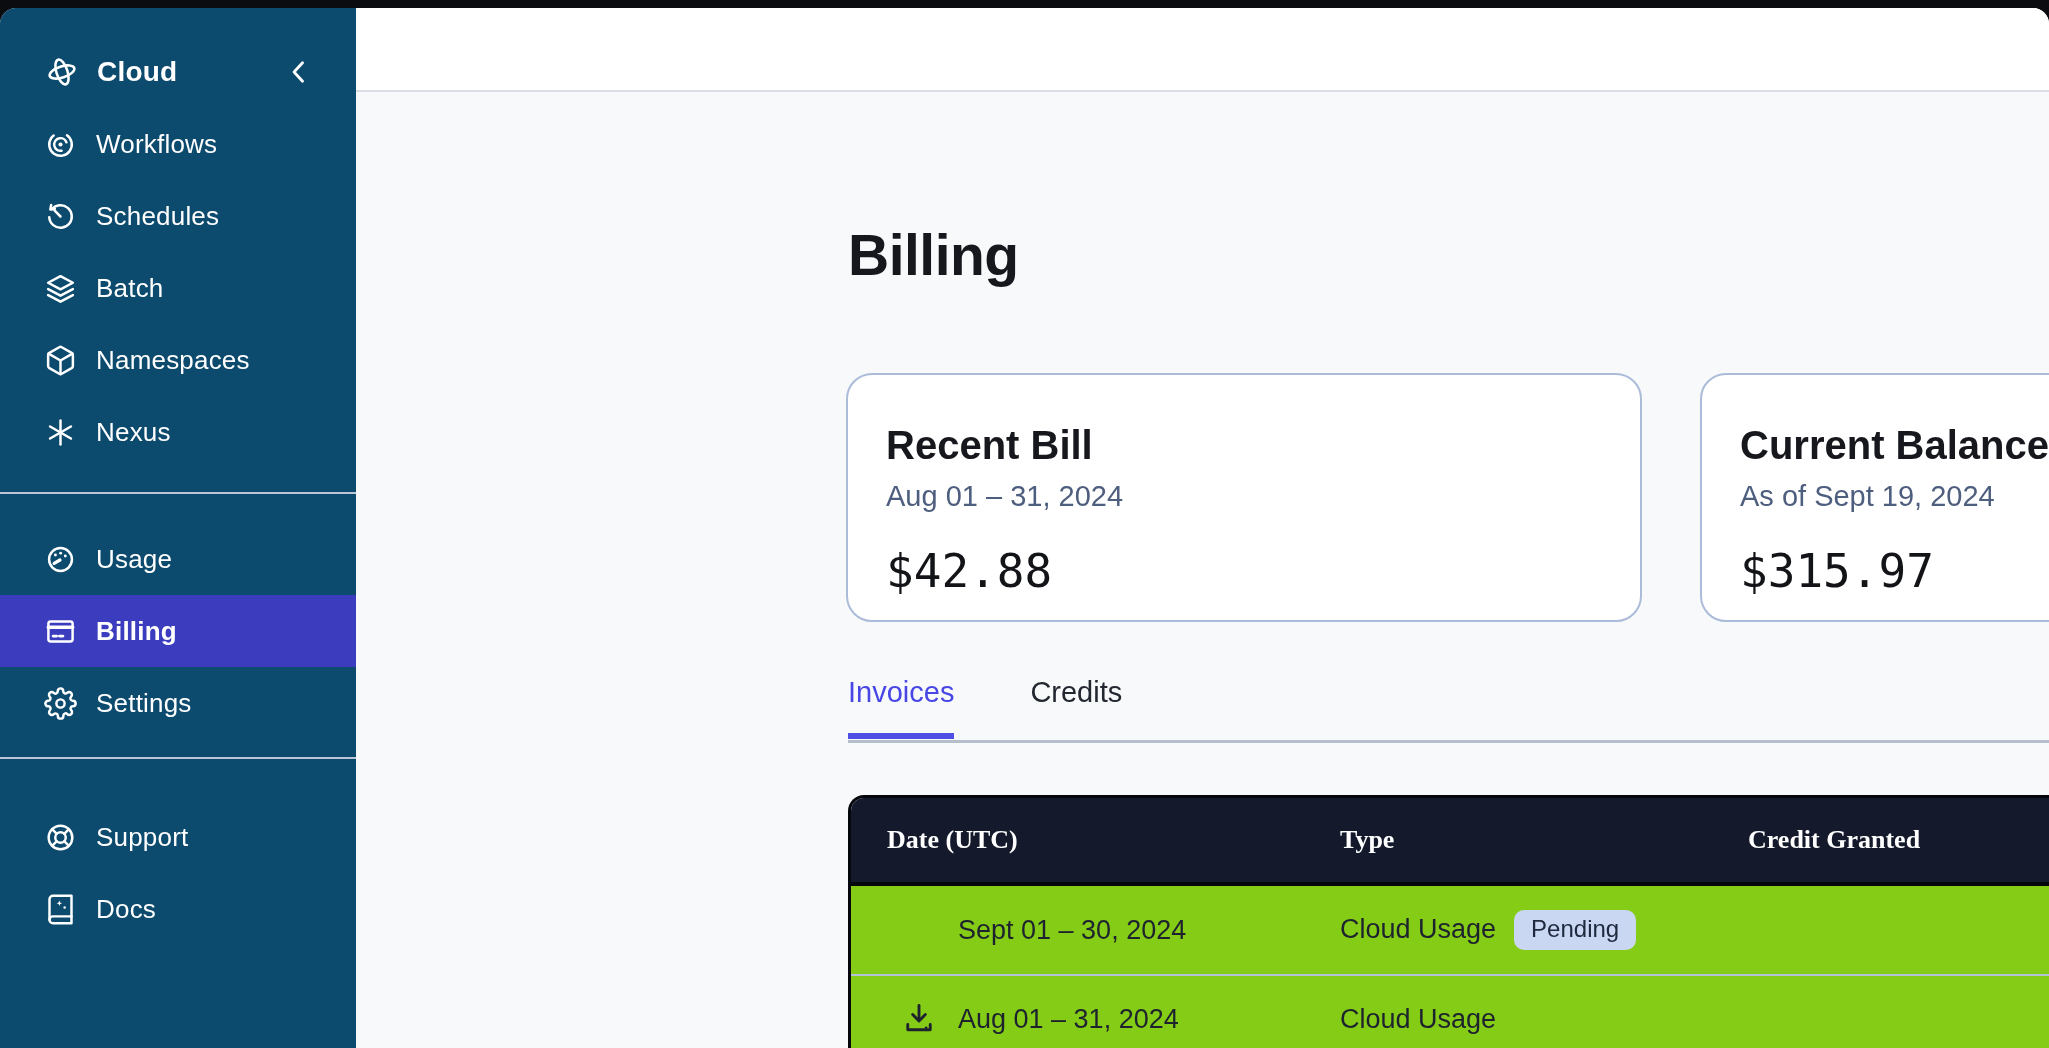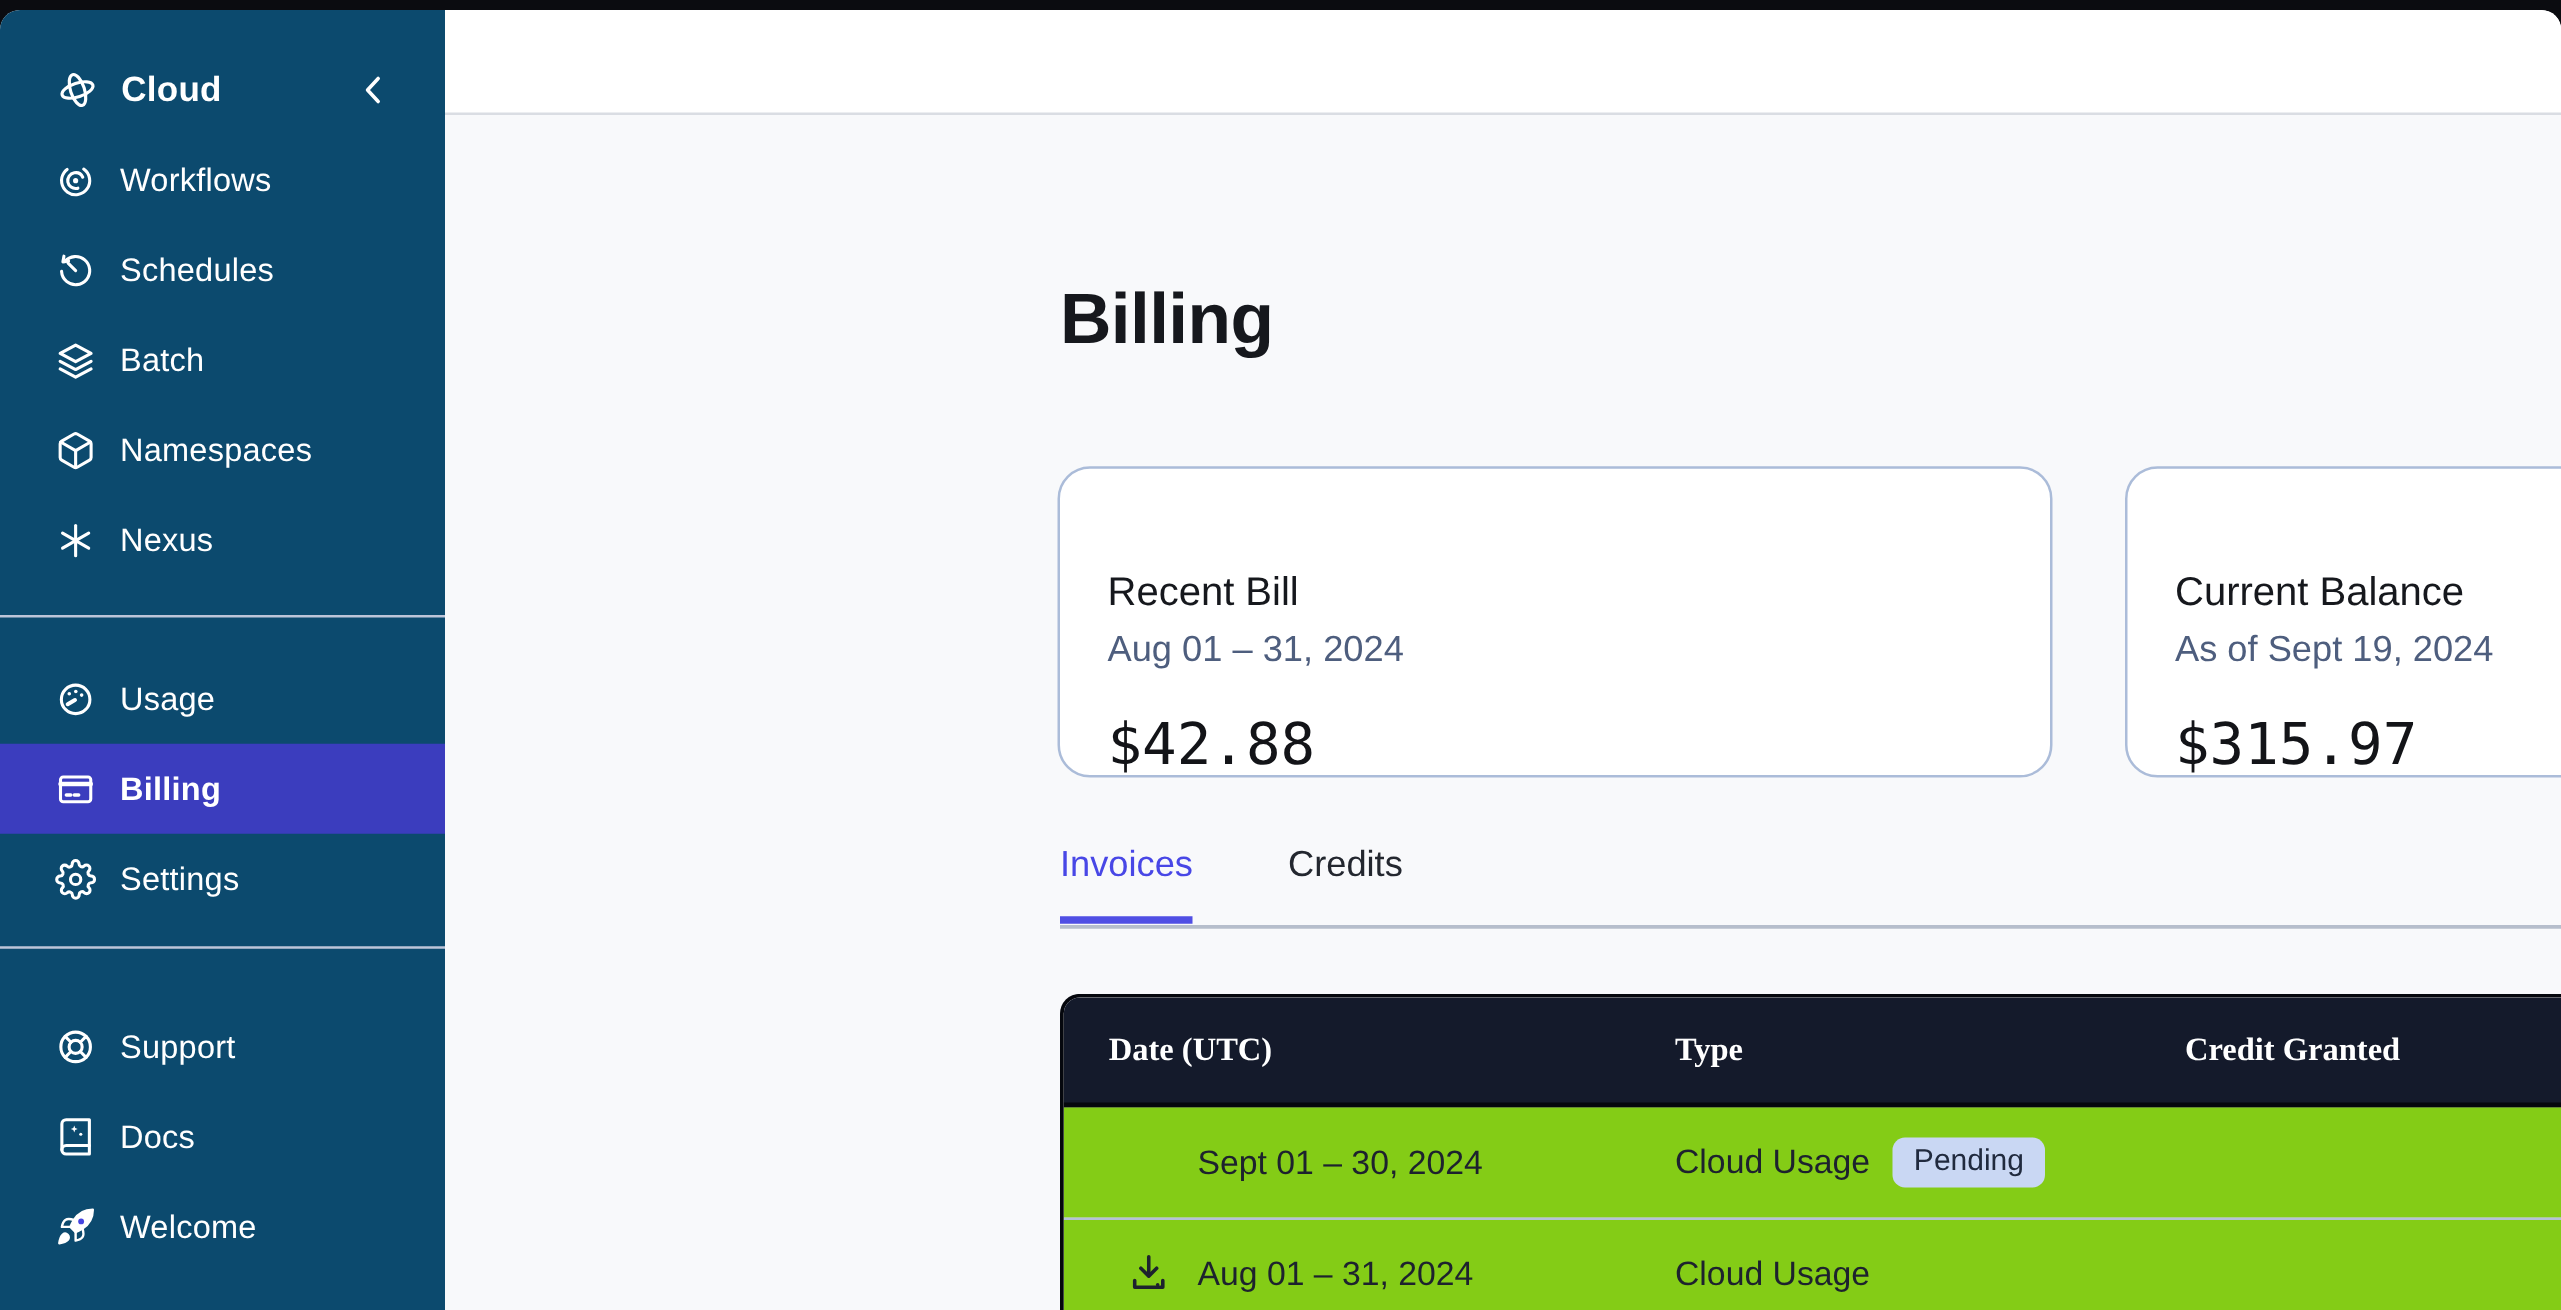--- a/index.html
+++ b/index.html
@@ -88,21 +88,21 @@
   .card {
     position: absolute;
     top: 281px; height: 249px;
     background: #FFFFFF;
     border: 2px solid #ABBCD9;
     border-radius: 26px;
     padding: 48px 38px 0 38px;
   }
   .card-recent  { left: 490px;  width: 796px; }
   .card-balance { left: 1344px; width: 640px; }
-  .card-title { font-size: 32px; font-weight: 400; color: #16181D; margin-top: 32px; }
+  .card-title { font-size: 40px; font-weight: 700; color: #16181D; }
   .card-subtitle { margin-top: 12px; font-size: 29px; font-weight: 400; color: #4E5E7E; }
   .card-amount {
     margin-top: 31px;
     font-family: "DejaVu Sans Mono", "Liberation Mono", monospace;
     font-size: 46px; color: #131418;
   }
 
   
   .tabs {
     position: absolute;
@@ -306,32 +306,20 @@
         <svg viewBox="0 0 24 24" fill="none" stroke="#fff" stroke-width="1.8" stroke-linecap="round" stroke-linejoin="round">
           <path d="M4 19.5A2.5 2.5 0 0 1 6.5 17H20"></path>
           <path d="M6.5 2H20v20H6.5A2.5 2.5 0 0 1 4 19.5v-15A2.5 2.5 0 0 1 6.5 2z"></path>
           <path d="M11.2 5.4l.55 1.45 1.45.55-1.45.55-.55 1.45-.55-1.45-1.45-.55 1.45-.55z" fill="#fff" stroke="none"></path>
           <circle cx="15" cy="10.5" r="0.9" fill="#fff" stroke="none"></circle>
         </svg>
       </span>
       <span class="side-label">Docs</span>
     </div>
 
-    <div class="side-item">
-      <span class="icon">
-        <svg viewBox="0 0 24 24" fill="#fff" stroke="#fff" stroke-width="1.4" stroke-linecap="round" stroke-linejoin="round">
-          <path d="M4.5 16.5c-1.5 1.26-2 5-2 5s3.74-.5 5-2c.71-.84.7-2.13-.09-2.91a2.18 2.18 0 0 0-2.91-.09z"></path>
-          <path d="M12 15l-3-3a22 22 0 0 1 2-3.95A12.88 12.88 0 0 1 22 2c0 2.72-.78 7.5-6 11a22.35 22.35 0 0 1-4 2z"></path>
-          <path d="M9 12H4s.55-3.03 2-4c1.62-1.08 5 0 5 0" fill="none"></path>
-          <path d="M12 15v5s3.03-.55 4-2c1.08-1.62 0-5 0-5" fill="none"></path>
-          <circle cx="15.2" cy="8.8" r="1.7" fill="#4645E0" stroke="none"></circle>
-        </svg>
-      </span>
-      <span class="side-label">Welcome</span>
-    </div>
 
   </nav>
 
   <div class="main">
     <div class="topbar"></div>
 
     <div class="content">
 
       <h1 class="page-title">Billing</h1>
 

